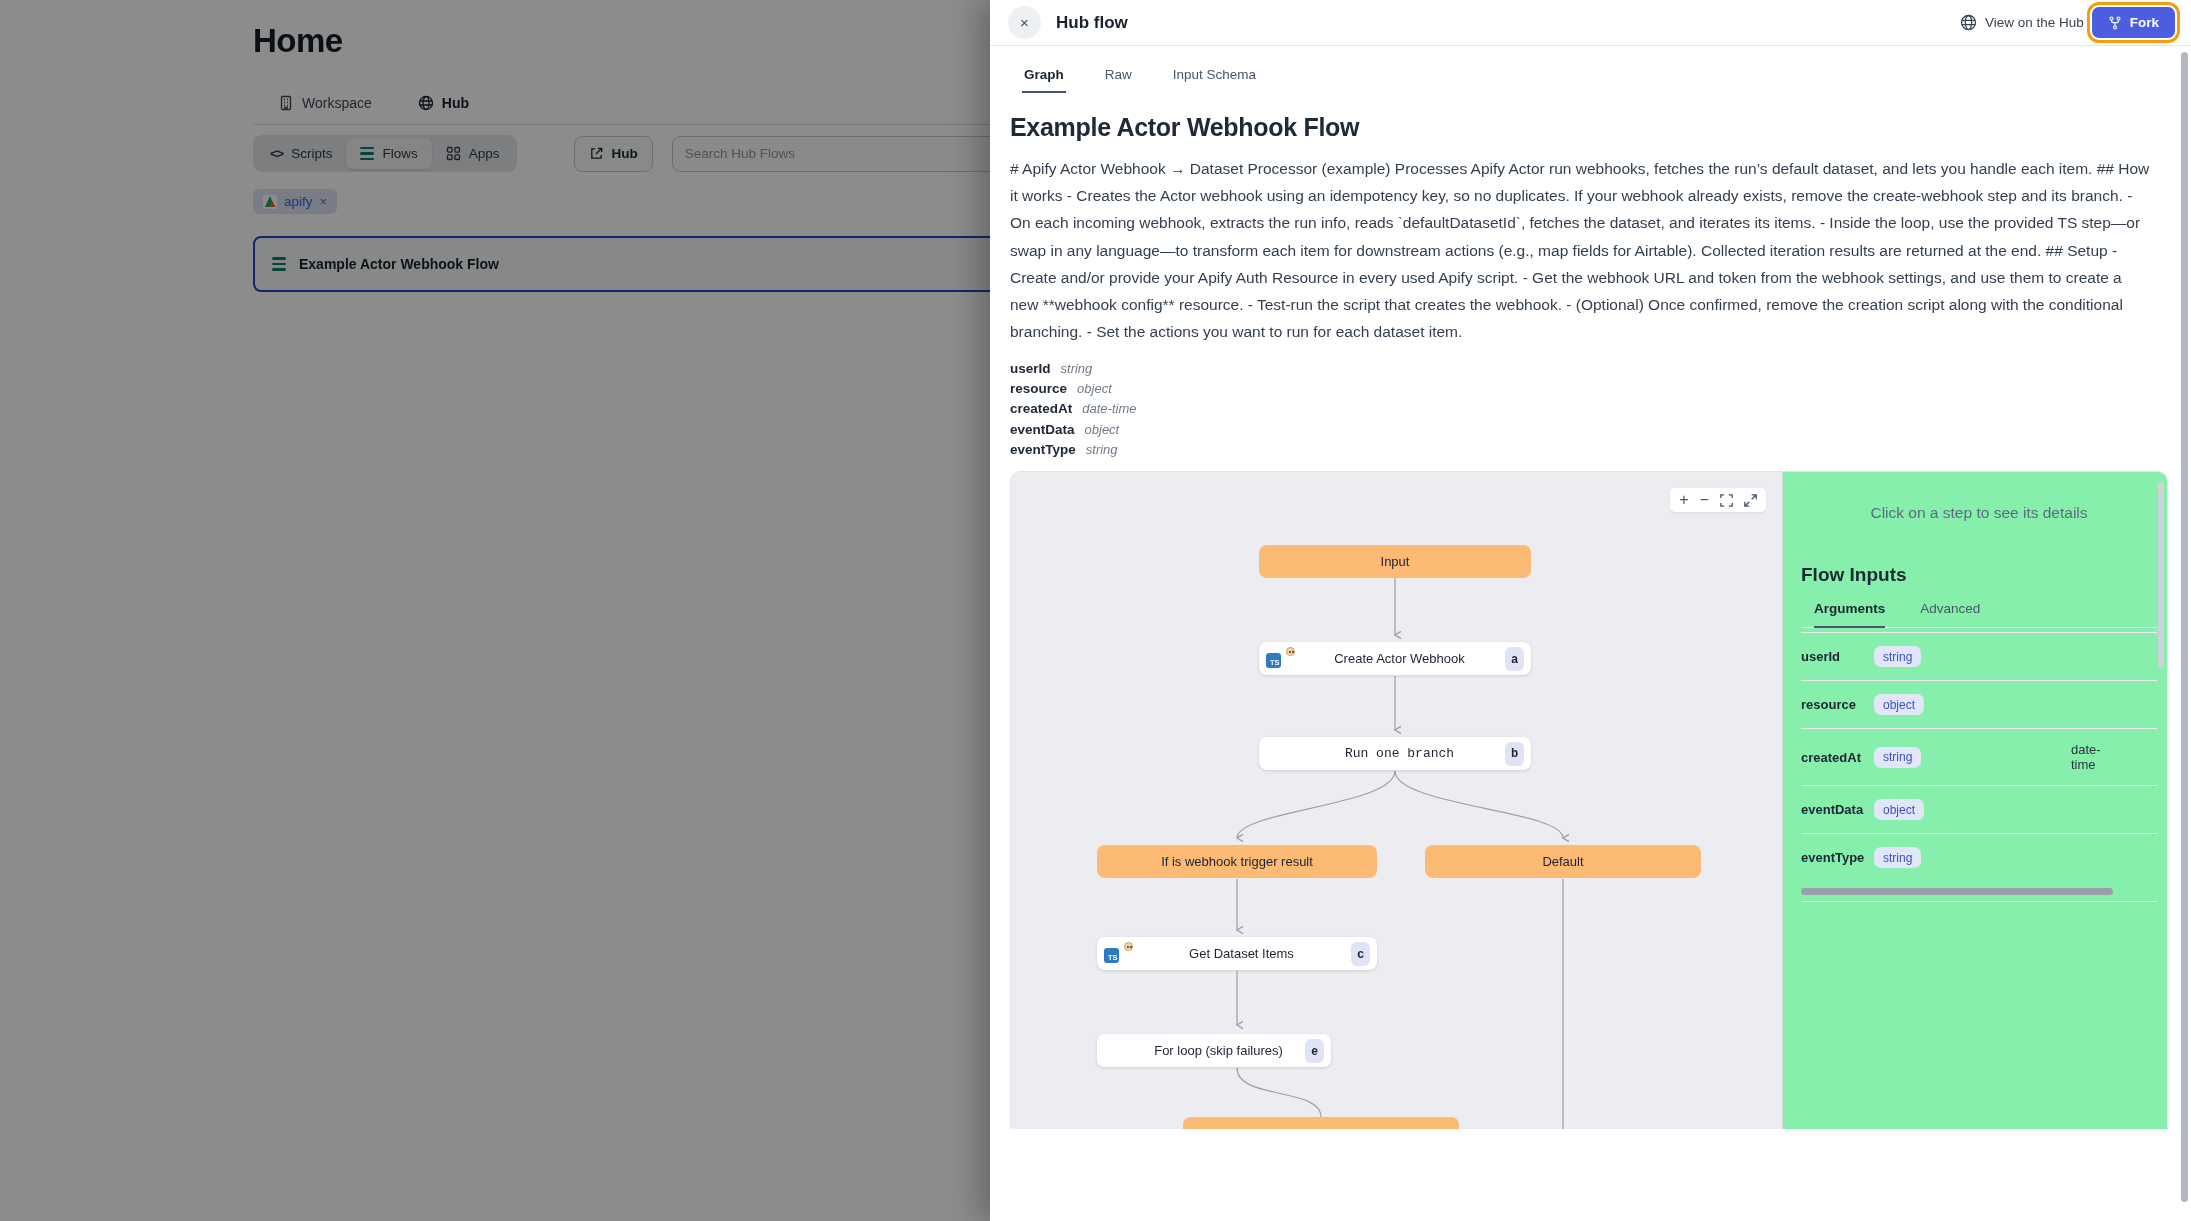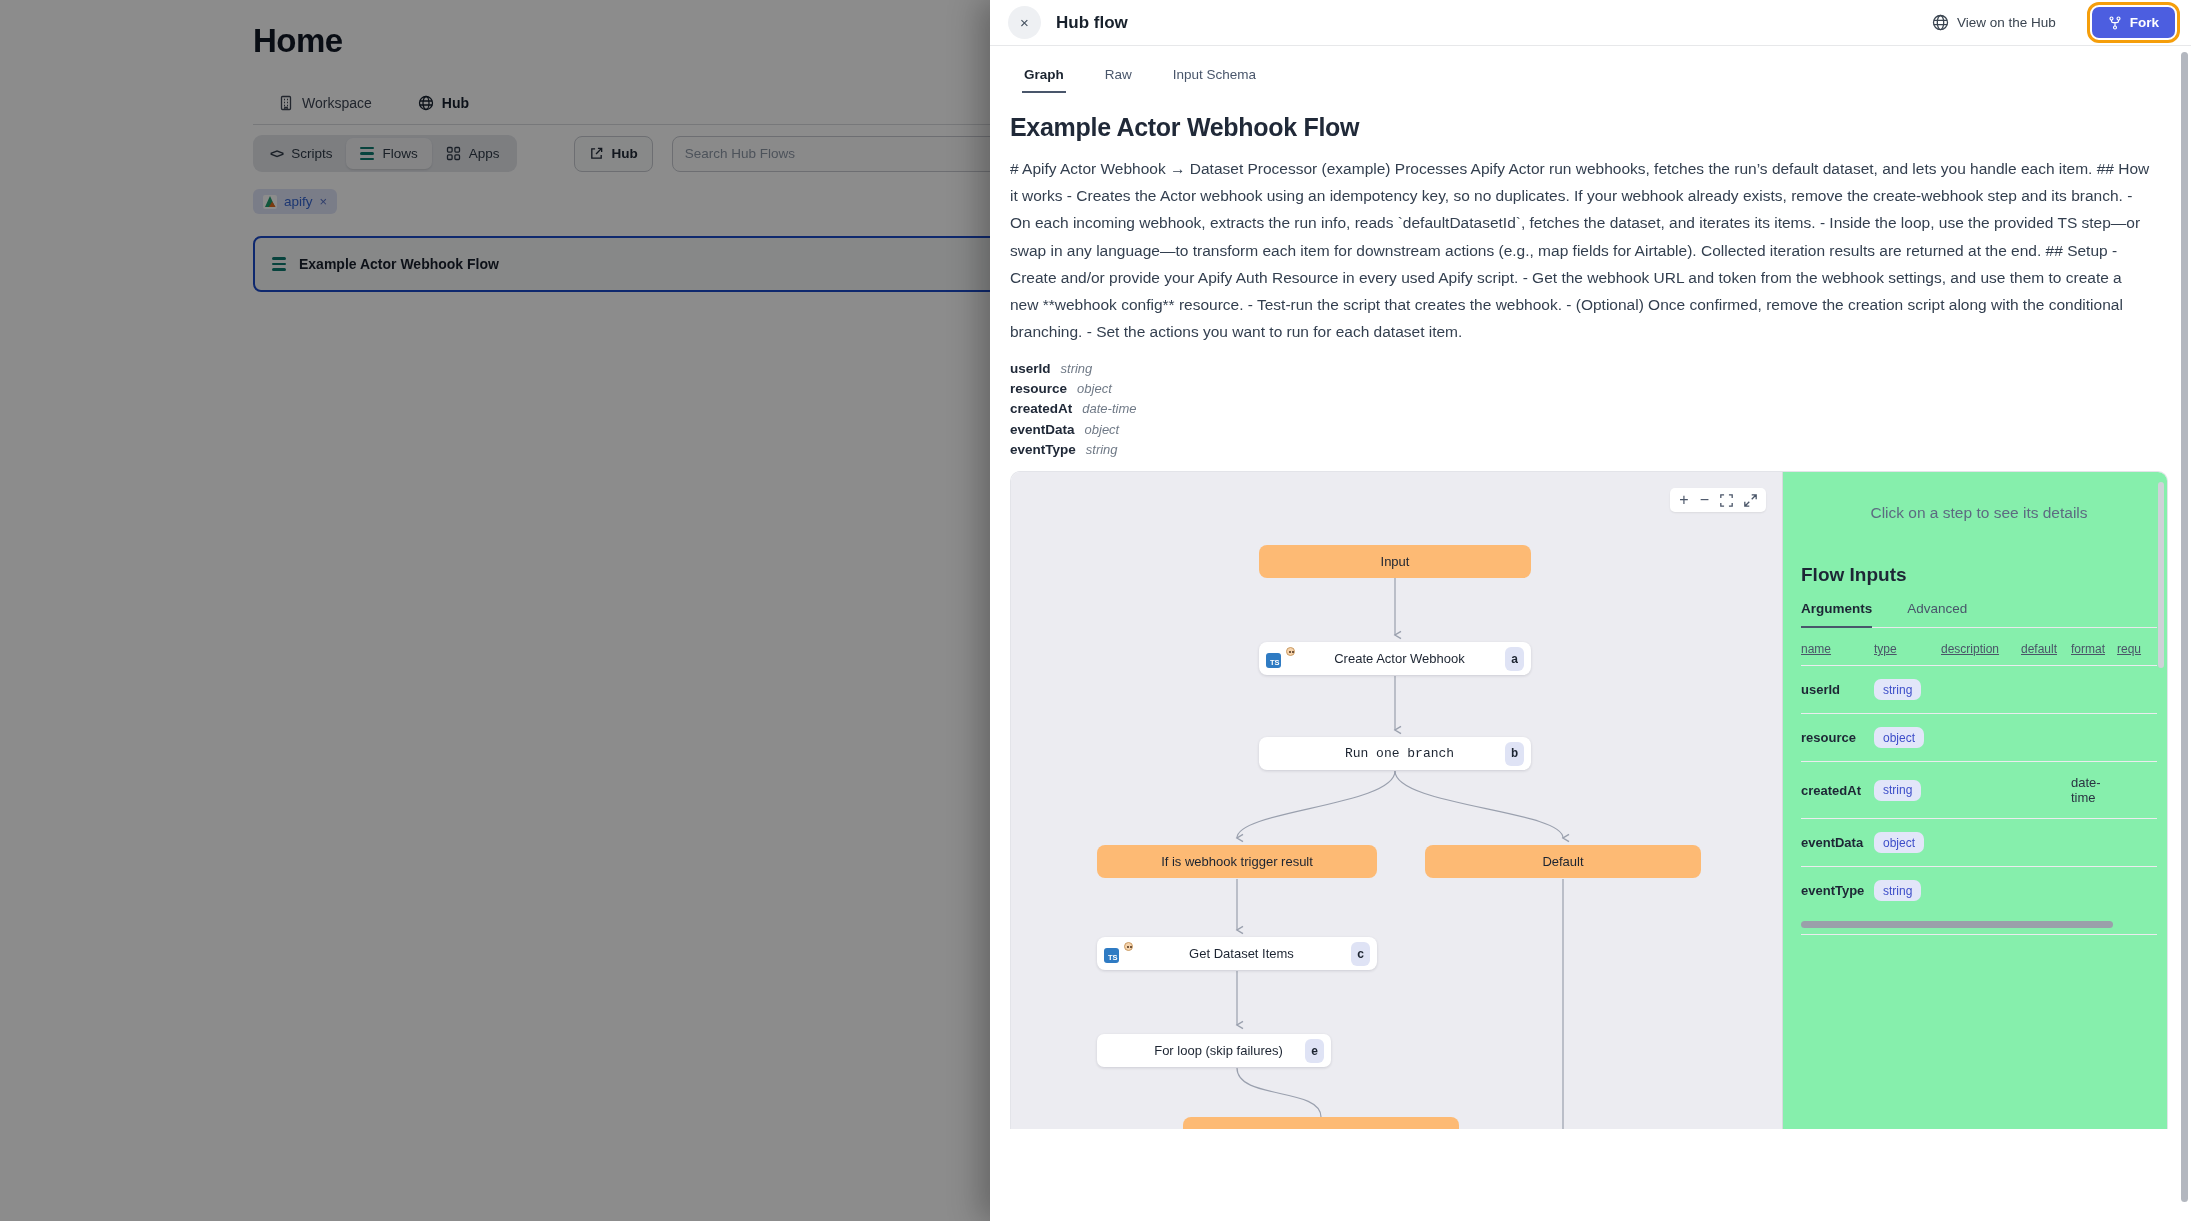--- a/index.html
+++ b/index.html
@@ -36,21 +36,21 @@
   .flow-card .title{font-size:14px;font-weight:700;color:#18202c;}
   .dim{position:absolute;inset:0;background:rgba(0,0,0,.45);z-index:5;}
 
   
   .drawer{position:absolute;left:990px;top:0;width:1201px;height:1221px;background:#fff;z-index:10;
           box-shadow:-10px 0 30px rgba(0,0,0,.28);}
   .dr-head{height:46px;display:flex;align-items:center;padding:0 16px 0 18px;border-bottom:1px solid #e7e8ea;}
   .close-btn{width:33px;height:33px;border-radius:50%;background:#eef0f3;color:#44505f;border:none;
              font-size:15px;display:flex;align-items:center;justify-content:center;cursor:pointer;}
   .dr-title{font-size:17px;font-weight:700;color:#17202b;margin-left:15px;}
-  .dr-head-right{margin-left:auto;display:flex;align-items:center;gap:36px;}
+  .dr-head-right{margin-left:auto;display:flex;align-items:center;gap:8px;}
   .view-hub{display:flex;align-items:center;gap:8px;font-size:13.5px;color:#3a4450;cursor:pointer;}
   .fork-btn{display:flex;align-items:center;gap:8px;background:#4c5ee0;color:#fff;border:none;cursor:pointer;
             font-size:13.5px;font-weight:600;font-family:inherit;padding:8px 16px;border-radius:7px;
             outline:3px solid #f59e0b;outline-offset:2px;justify-content:center;}
   .dr-tabs{display:flex;gap:37px;padding-left:32px;margin-top:13px;}
   .dr-tab{font-size:13.5px;color:#49566b;padding:8px 2px 9px;cursor:pointer;}
   .dr-tab.active{color:#1b2430;font-weight:700;border-bottom:2.5px solid #49566b;}
   .dr-content{padding:0 23px 0 20px;}
   .dr-h1{font-size:25px;font-weight:700;color:#202938;letter-spacing:-.3px;margin:20px 0 0;}
   .dr-desc{font-size:15.5px;line-height:27.2px;color:#333f4f;margin-top:13px;width:1140px;}
@@ -81,21 +81,21 @@
           padding:0 1.5px 1px 0;}
   .face{position:absolute;right:-1px;top:-2px;width:9px;height:9px;border-radius:50%;background:#f6d3ac;
         border:1px solid #c99a62;}
   .face::before{content:"";position:absolute;left:2px;top:3px;width:1.5px;height:1.5px;border-radius:50%;background:#5b4027;box-shadow:3px 0 0 #5b4027;}
 
   .gsidebar{position:relative;flex:1;background:#86efac;padding:0 20px 0 18px;}
   .hint{margin-top:32px;text-align:center;font-size:15.5px;font-weight:500;color:#5c6b81;}
   .sb-h{font-size:19px;font-weight:700;color:#1d2635;margin-top:42px;}
   .sb-tabs{display:flex;gap:35px;border-bottom:1px solid #e8e9ec;margin-top:15px;}
   .sb-tab{font-size:13.5px;color:#49566b;padding-bottom:10px;cursor:pointer;}
-  .sb-tab.active{color:#1d2635;font-weight:700;border-bottom:2.5px solid #49566b;margin-bottom:-1px;}
+  .sb-tab.active{color:#1d2635;font-weight:700;border-bottom:2.5px solid #49566b;margin-bottom:-1px;margin-left:13px;}
   table.sbt{border-collapse:collapse;table-layout:fixed;width:356px;margin-top:4px;}
   .sbt th{font-size:12px;font-weight:400;color:#4a5568;text-decoration:underline;text-align:left;
           padding:10px 4px 9px 0;white-space:nowrap;overflow:hidden;}
   .sbt td{padding:13px 4px 13px 0;border-top:1px solid #ebecef;font-size:13px;color:#2a3342;vertical-align:middle;}
   .sbt tr.hdr th{border-bottom:1px solid #ebecef;}
   .sbt td.nm{font-weight:700;color:#1d2635;}
   .type-badge{display:inline-block;background:#e2e6f9;color:#3d4ec9;font-size:12px;padding:3.5px 9px;border-radius:7px;}
   .hscroll{width:312px;height:7px;background:#9aa0aa;border-radius:4px;margin-top:7px;}
   .sb-bottom-line{width:356px;height:1px;background:#ebecef;margin-top:6px;}
   .sb-vscroll{position:absolute;right:13px;top:10px;width:6px;height:186px;background:#cfd2d8;border-radius:3px;}
@@ -364,28 +364,20 @@
           <table class="sbt">
             <colgroup>
                 <col style="width:73px">
                 <col style="width:67px">
                 <col style="width:80px">
                 <col style="width:50px">
                 <col style="width:46px">
                 <col style="width:40px">
               </colgroup>
             <tbody>
-                <tr class="hdr">
-              <th>name</th>
-              <th>type</th>
-              <th>description</th>
-              <th>default</th>
-              <th>format</th>
-              <th>requ</th>
-            </tr>
             <tr>
               <td class="nm">userId</td>
               <td><span class="type-badge">string</span></td>
               <td></td>
                   <td></td>
                   <td></td>
                   <td></td>
             </tr>
             <tr>
               <td class="nm">resource</td>

